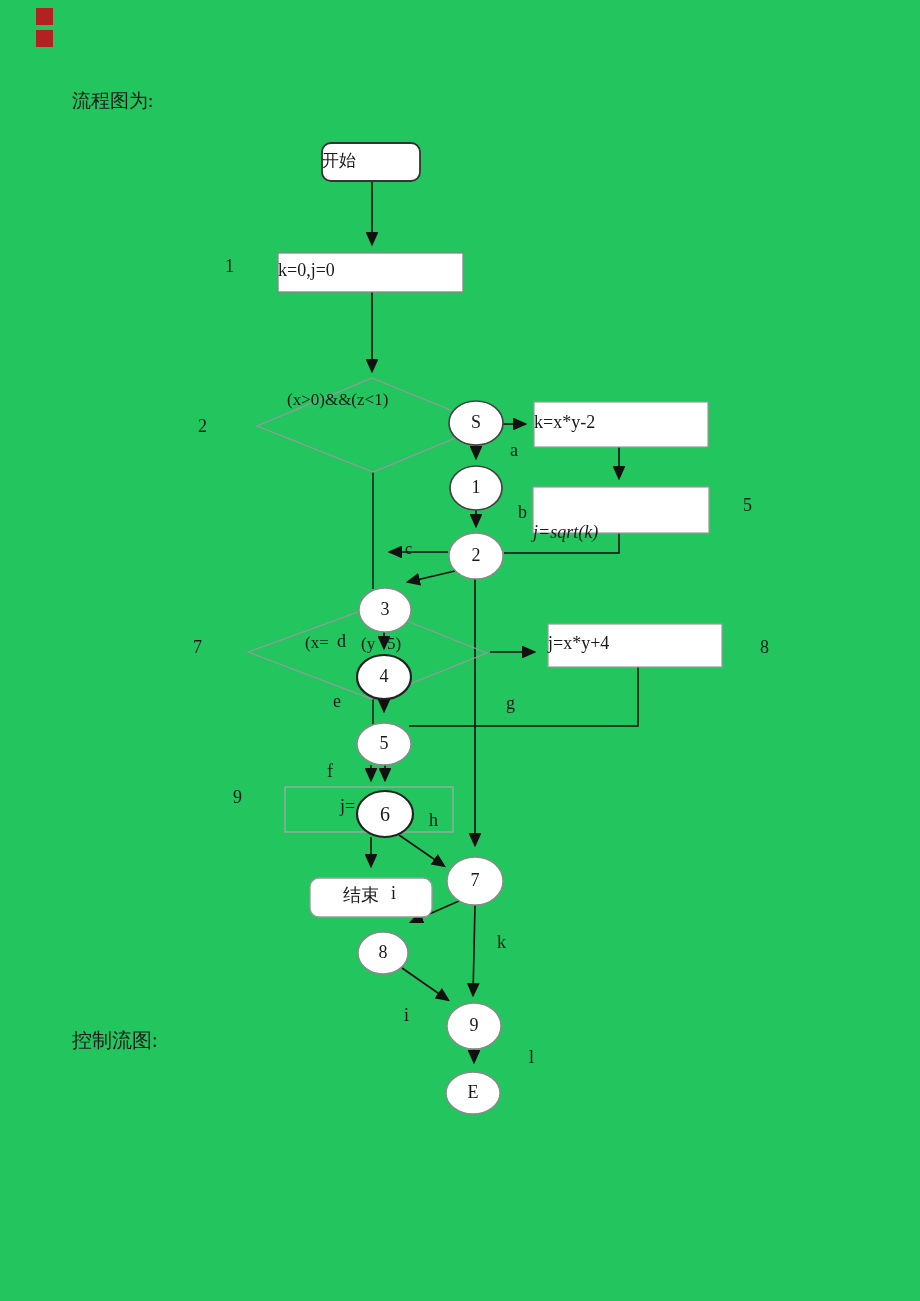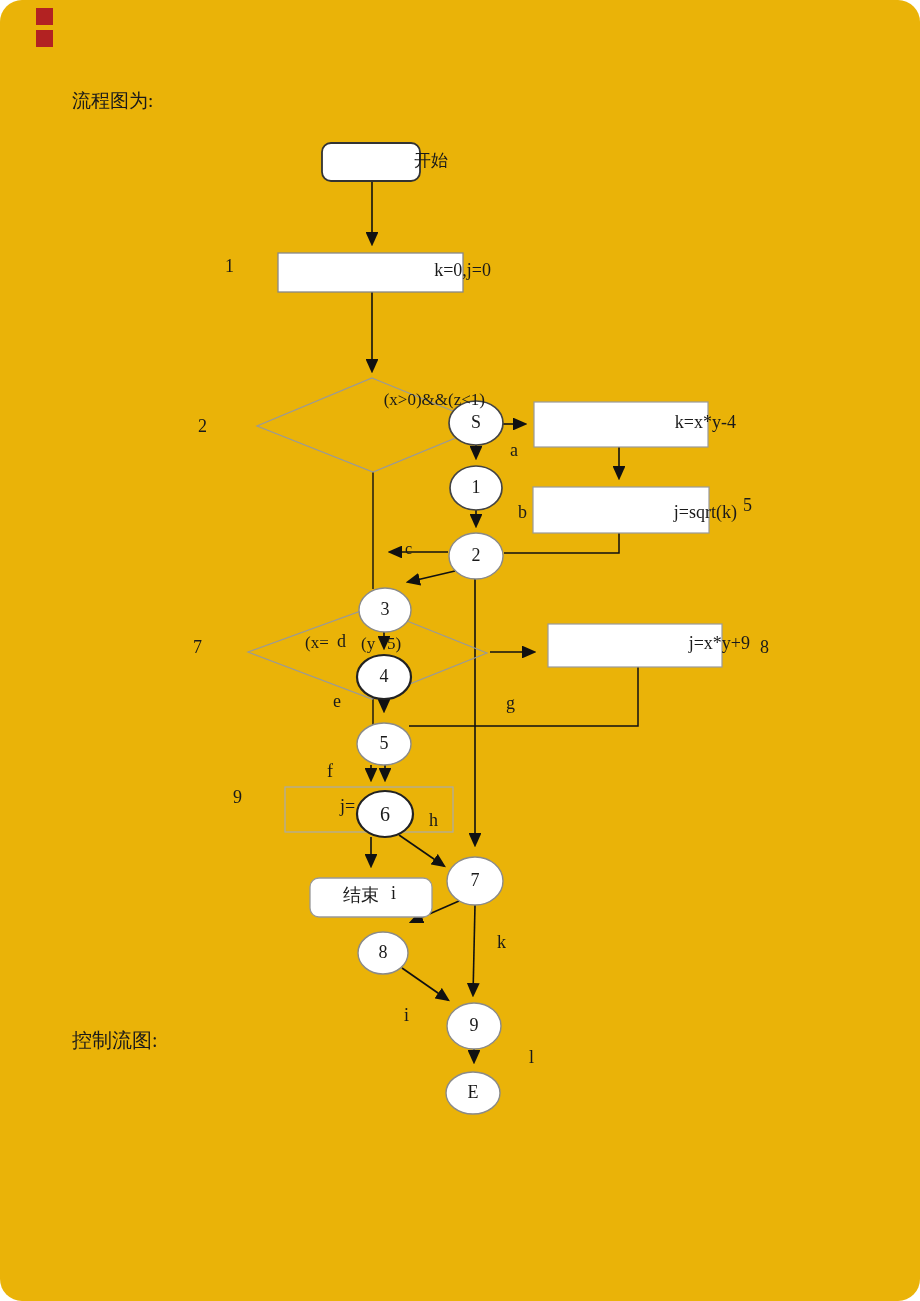--- a/index.html
+++ b/index.html
@@ -1,25 +1,25 @@
 <!DOCTYPE html>
 <html><head>
 <meta charset="utf-8">
 <style>
   html,body{margin:0;padding:0;background:#ffffff;}
-  #page{position:relative;width:920px;height:1301px;background:#eab308;overflow:hidden;
-        font-family:"Liberation Serif","DejaVu Serif",serif;color:#1a1a1a;border-radius:22px;}
+  #page{position:relative;width:920px;height:1301px;background:#22c55e;overflow:hidden;
+        font-family:"Liberation Serif","DejaVu Serif",serif;color:#1a1a1a;}
   .red-marker{position:absolute;width:17px;height:17px;background:#b22222;}
   svg{position:absolute;left:0;top:0;}
   .lbl{position:absolute;white-space:nowrap;font-size:18px;line-height:1.1;}
   .lbl.s16{font-size:16px;}
   .lbl.s17{font-size:17px;}
   .lbl.s19{font-size:19px;}
   .lbl.s20{font-size:20px;}
-  .boxtxt{position:absolute;text-align:right;font-size:18px;line-height:1.1;white-space:nowrap;margin-left:28px;}
+  .boxtxt{position:absolute;text-align:left;font-size:18px;line-height:1.1;white-space:nowrap;}
   .ctxt{position:absolute;width:50px;text-align:center;font-size:18px;line-height:1.1;}
 </style>
 </head>
 <body>
 
 <div id="page">
 
   <div class="red-marker" style="left:36px;top:8px;"></div>
   <div class="red-marker" style="left:36px;top:30px;"></div>
 
@@ -86,23 +86,23 @@
       <ellipse cx="473" cy="1093" rx="27" ry="21" stroke="#8a8a8a" stroke-width="1.4"></ellipse>
     </g>
   </svg>
 
   <div class="lbl s19" style="left:72px;top:91px;">流程图为:</div>
   <div class="lbl s20" style="left:72px;top:1009px;margin-top:20px;">控制流图:</div>
 
   <div class="boxtxt s17" style="left:322px;top:152px;width:98px;font-size:17px;">开始</div>
   <div class="boxtxt" style="left:278px;top:261px;width:185px;">k=0,j=0</div>
   <div class="boxtxt" style="left:287px;top:391px;width:170px;font-size:17px;">(x&gt;0)&amp;&amp;(z&lt;1)</div>
-  <div class="boxtxt" style="left:534px;top:413px;width:174px;">k=x*y-4</div>
-  <div class="boxtxt" style="left:533px;top:503px;width:176px;">j=sqrt(k)</div>
-  <div class="boxtxt" style="left:548px;top:634px;width:174px;">j=x*y+9</div>
+  <div class="boxtxt" style="left:534px;top:413px;width:174px;">k=x*y-2</div>
+  <div class="boxtxt" style="left:533px;top:523px;width:176px;font-style:italic;">j=sqrt(k)</div>
+  <div class="boxtxt" style="left:548px;top:634px;width:174px;">j=x*y+4</div>
   <div class="lbl" style="left:340px;top:797px;">j=</div>
   <div class="lbl" style="left:343px;top:886px;">结束</div>
 
   <div class="lbl s17" style="left:305px;top:634px;">(x=</div>
   <div class="lbl s17" style="left:361px;top:635px;">(y</div>
   <div class="lbl s17" style="left:387px;top:635px;">5)</div>
 
   <div class="ctxt" style="left:451px;top:413px;">S</div>
   <div class="ctxt" style="left:451px;top:478px;">1</div>
   <div class="ctxt" style="left:451px;top:546px;">2</div>

